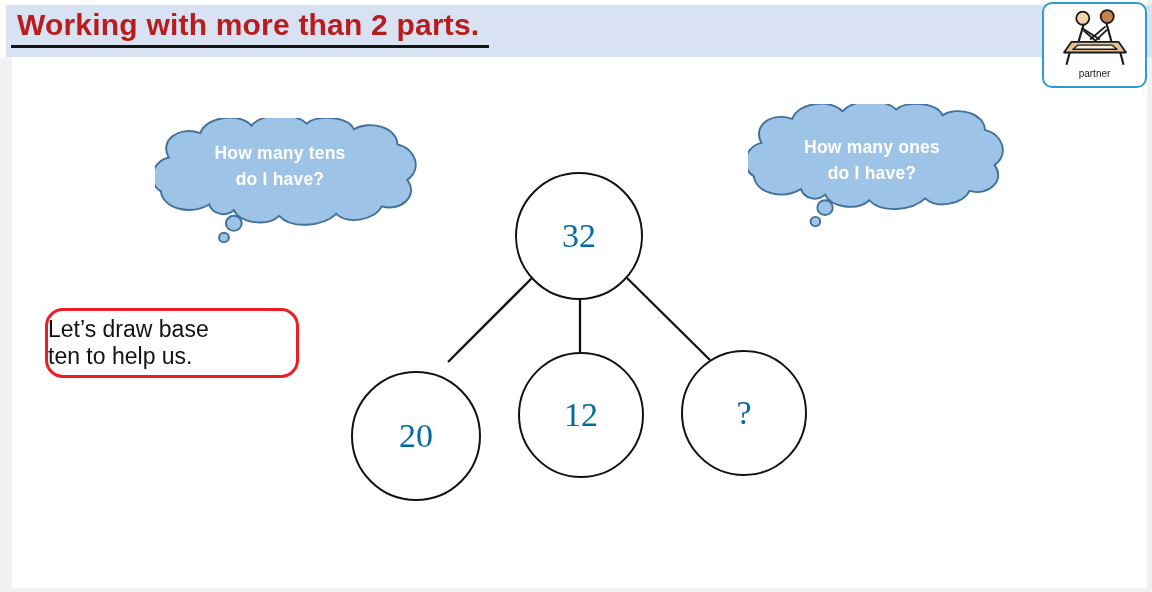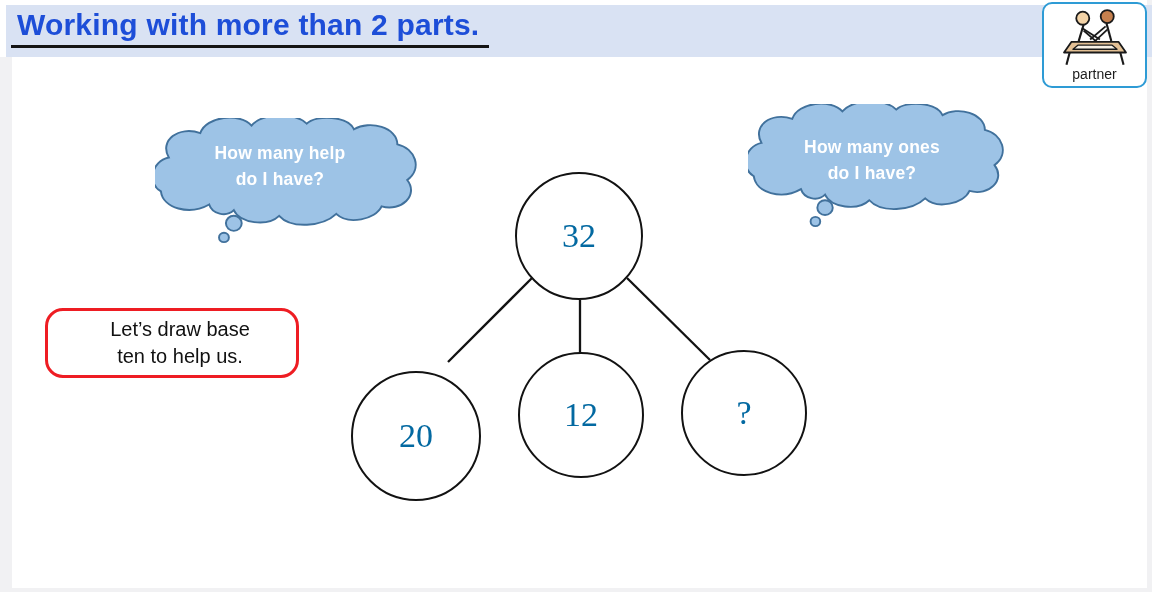--- a/index.html
+++ b/index.html
@@ -13,49 +13,49 @@
   .gutter-right{right:0;top:0;width:5px;height:592px;}
   .gutter-bottom{left:12px;top:588px;width:1135px;height:4px;}
 
   
   .title-band{
     position:absolute;left:6px;top:5px;width:1146px;height:52px;
     background:#D9E2F3;
   }
   .slide-title{
     position:absolute;left:11px;top:8px;
-    font-size:30px;font-weight:600;color:#1d4ed8;letter-spacing:.2px;
+    font-size:30px;font-weight:600;color:#b91c1c;letter-spacing:.2px;
     border-bottom:3px solid #141414;padding:0 10px 3px 6px;
     white-space:nowrap;
   }
 
   
   .partner-badge{
     position:absolute;left:1042px;top:2px;width:105px;height:86px;
     background:#ffffff;border:2.5px solid #2E9BD5;border-radius:10px;
     display:flex;flex-direction:column;align-items:center;justify-content:flex-end;
     box-sizing:border-box;padding-bottom:4px;
   }
   .partner-icon{position:absolute;top:2px;left:50%;transform:translateX(-50%);}
-  .partner-label{font-size:14px;color:#1c1c1c;line-height:16px;}
+  .partner-label{font-size:10px;color:#1c1c1c;line-height:16px;}
 
   
   .cloud-svg{position:absolute;}
   .cloud-text{
     position:absolute;text-align:center;color:#ffffff;
     font-size:17.5px;font-weight:600;line-height:26px;letter-spacing:.2px;
   }
 
   
   .callout-box{
     position:absolute;left:45px;top:308px;width:254px;height:70px;
     border:3.5px solid #EE1D23;border-radius:18px;background:#ffffff;
     box-sizing:border-box;display:flex;flex-direction:column;
-    align-items:center;justify-content:center;
-    font-size:20px;color:#111;line-height:27px;padding-left:16px;
+    align-items:flex-start;justify-content:center;
+    font-size:23px;color:#111;line-height:27px;
   }
 
   
   .model-lines{position:absolute;left:0;top:0;width:1152px;height:592px;pointer-events:none;}
   .node{
     position:absolute;background:#ffffff;border:2.3px solid #121212;border-radius:50%;
     display:flex;align-items:center;justify-content:center;box-sizing:border-box;
     font-family:"Liberation Serif",serif;font-size:34px;color:#0369a1;
   }
   .node-whole{left:515px;top:172px;width:128px;height:128px;}
@@ -99,21 +99,21 @@
   <svg class="cloud-svg" style="left:155px;top:118px;" width="266" height="126" viewBox="0 0 270 134" preserveAspectRatio="none">
     <path d="M 55,92 C 35,104 8,96 6,78 C -8,70 -4,46 14,42 C 4,24 24,8 46,16
              C 52,-2 86,-6 98,8 C 110,-6 142,-6 154,6 C 164,-4 196,-2 202,12
              C 218,2 246,10 246,28 C 264,32 272,54 256,66 C 268,82 250,100 230,94
              C 224,108 196,114 184,102 C 170,116 138,118 126,104 C 114,116 86,112 80,98
              C 72,106 58,102 55,92 Z" fill="#9DC3E6" stroke="#41719C" stroke-width="2"></path>
     <circle cx="80" cy="112" r="8" fill="#9DC3E6" stroke="#41719C" stroke-width="2"></circle>
     <circle cx="70" cy="127" r="5" fill="#9DC3E6" stroke="#41719C" stroke-width="2"></circle>
   </svg>
   <div class="cloud-text" style="left:165px;top:140px;width:230px;">
-    <div>How many help</div>
+    <div>How many tens</div>
     <div>do I have?</div>
   </div>
 
   <svg class="cloud-svg" style="left:748px;top:104px;" width="260" height="124" viewBox="0 0 270 134" preserveAspectRatio="none">
     <path d="M 55,92 C 35,104 8,96 6,78 C -8,70 -4,46 14,42 C 4,24 24,8 46,16
              C 52,-2 86,-6 98,8 C 110,-6 142,-6 154,6 C 164,-4 196,-2 202,12
              C 218,2 246,10 246,28 C 264,32 272,54 256,66 C 268,82 250,100 230,94
              C 224,108 196,114 184,102 C 170,116 138,118 126,104 C 114,116 86,112 80,98
              C 72,106 58,102 55,92 Z" fill="#9DC3E6" stroke="#41719C" stroke-width="2"></path>
     <circle cx="80" cy="112" r="8" fill="#9DC3E6" stroke="#41719C" stroke-width="2"></circle>

